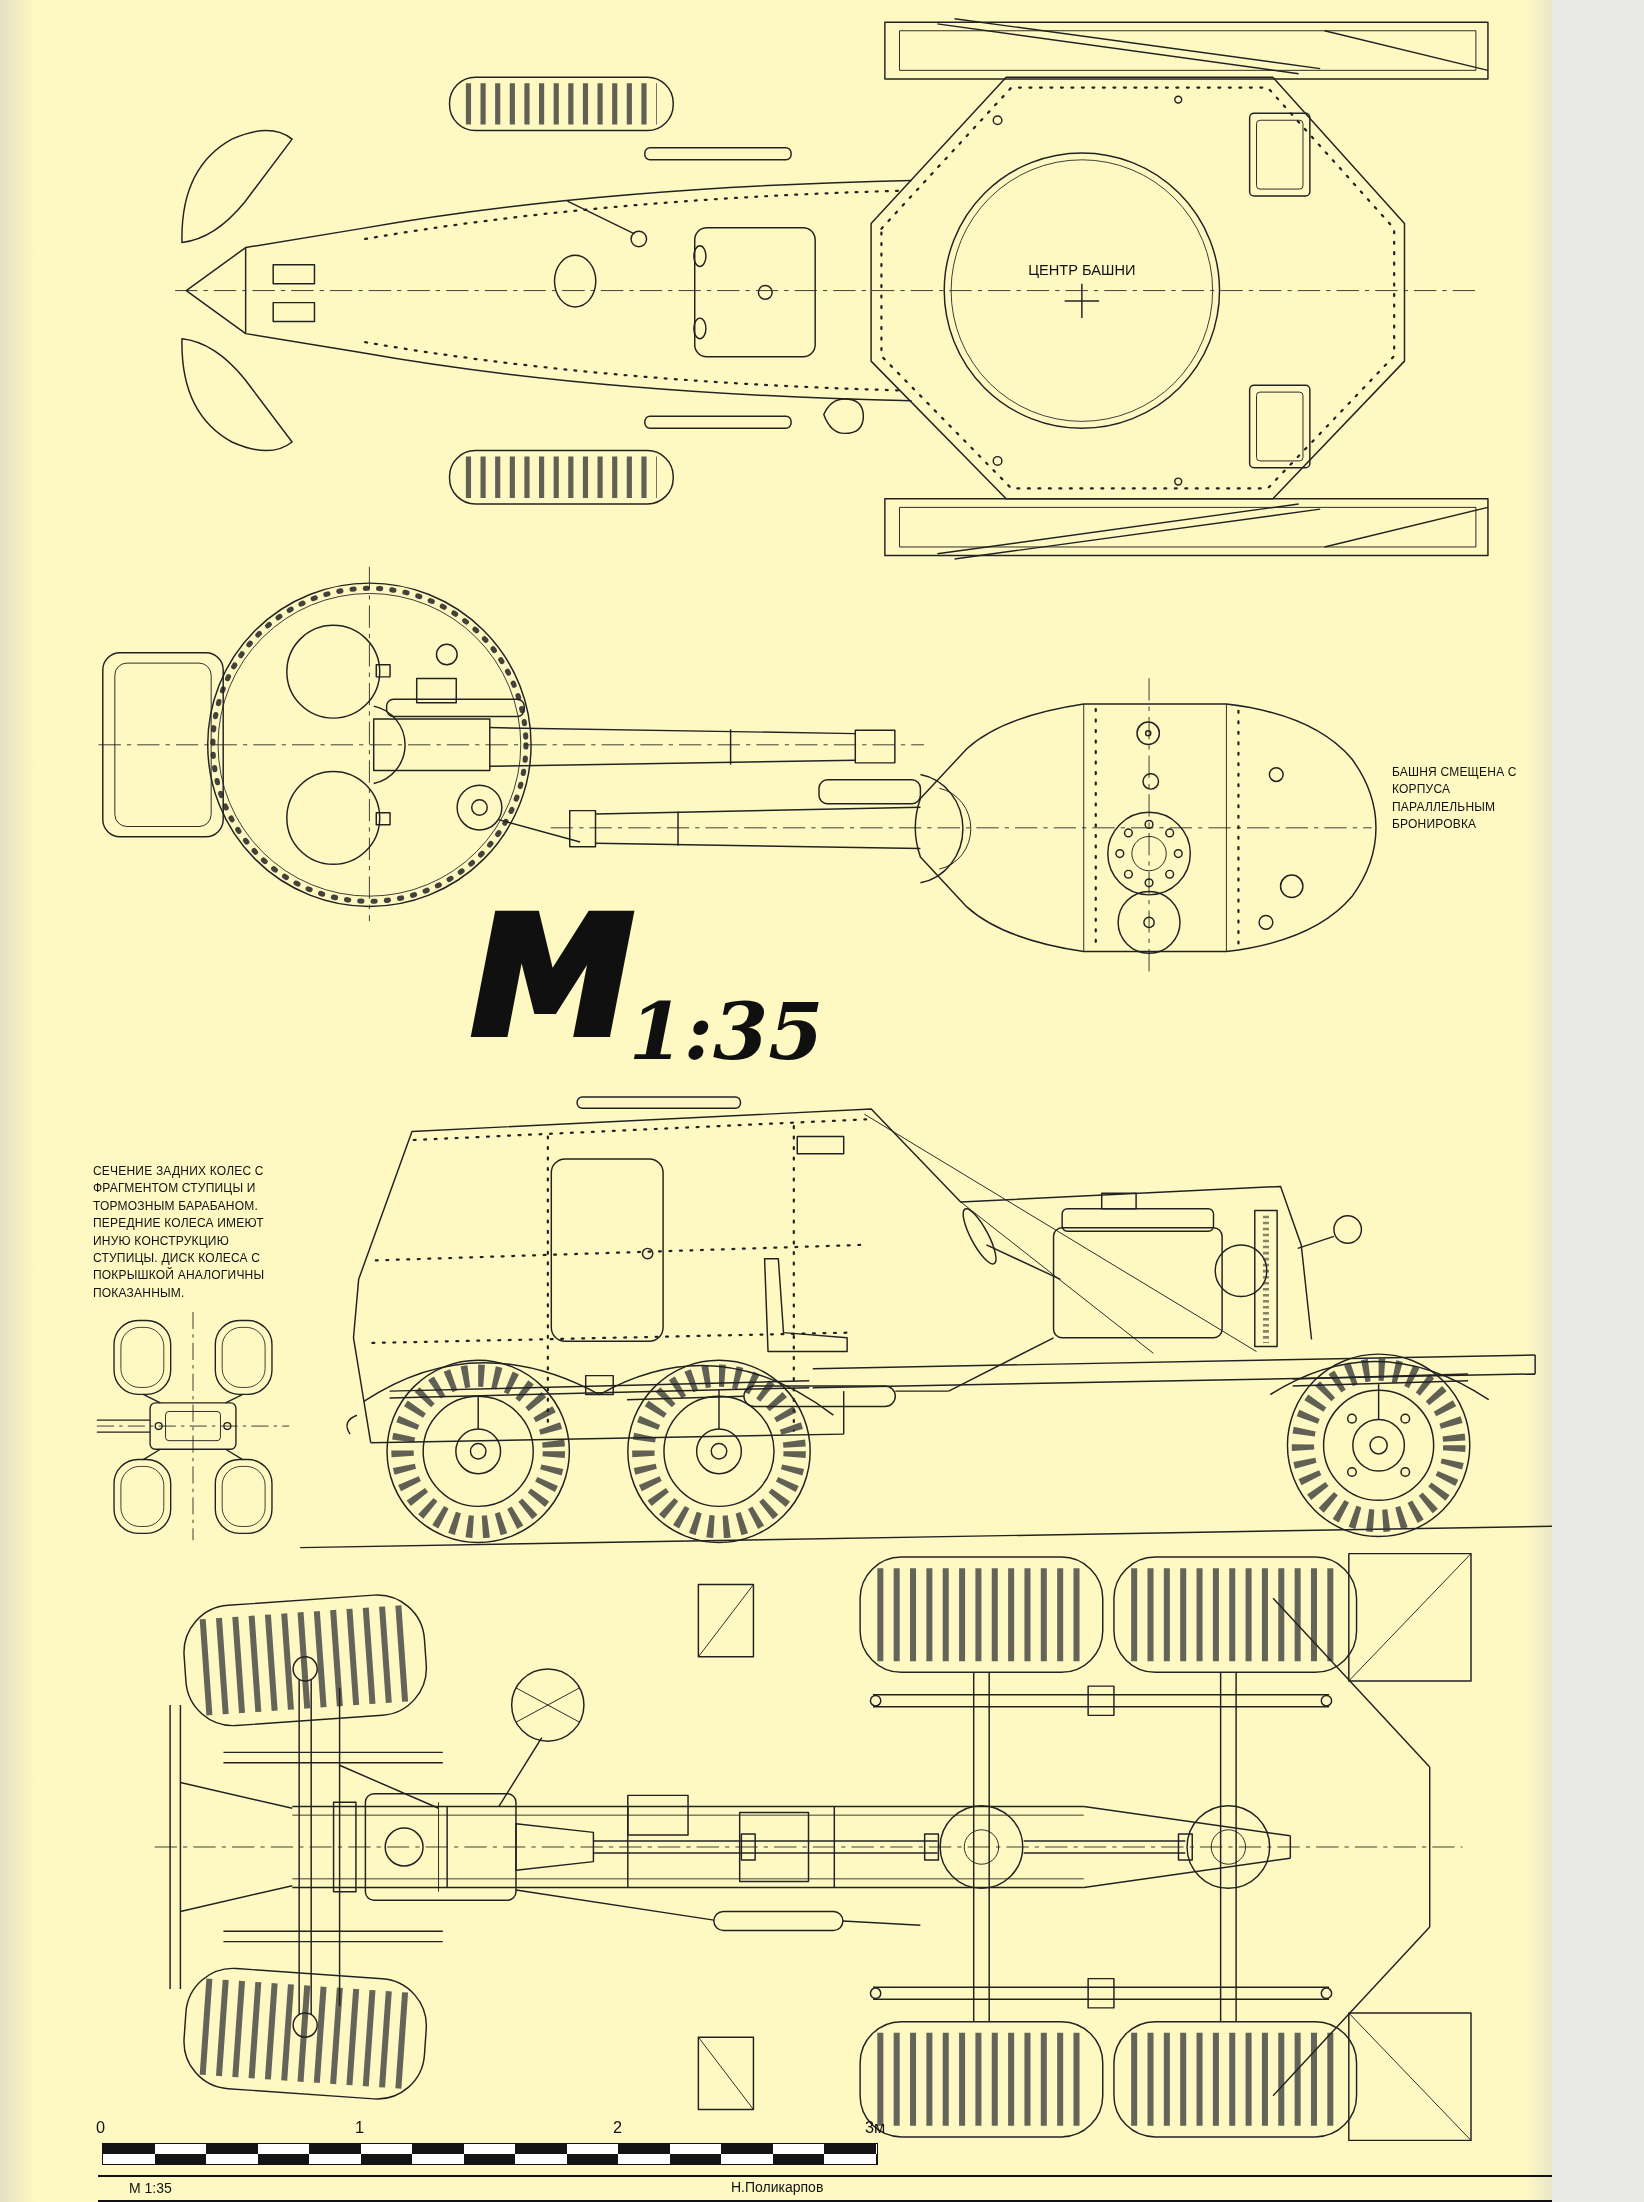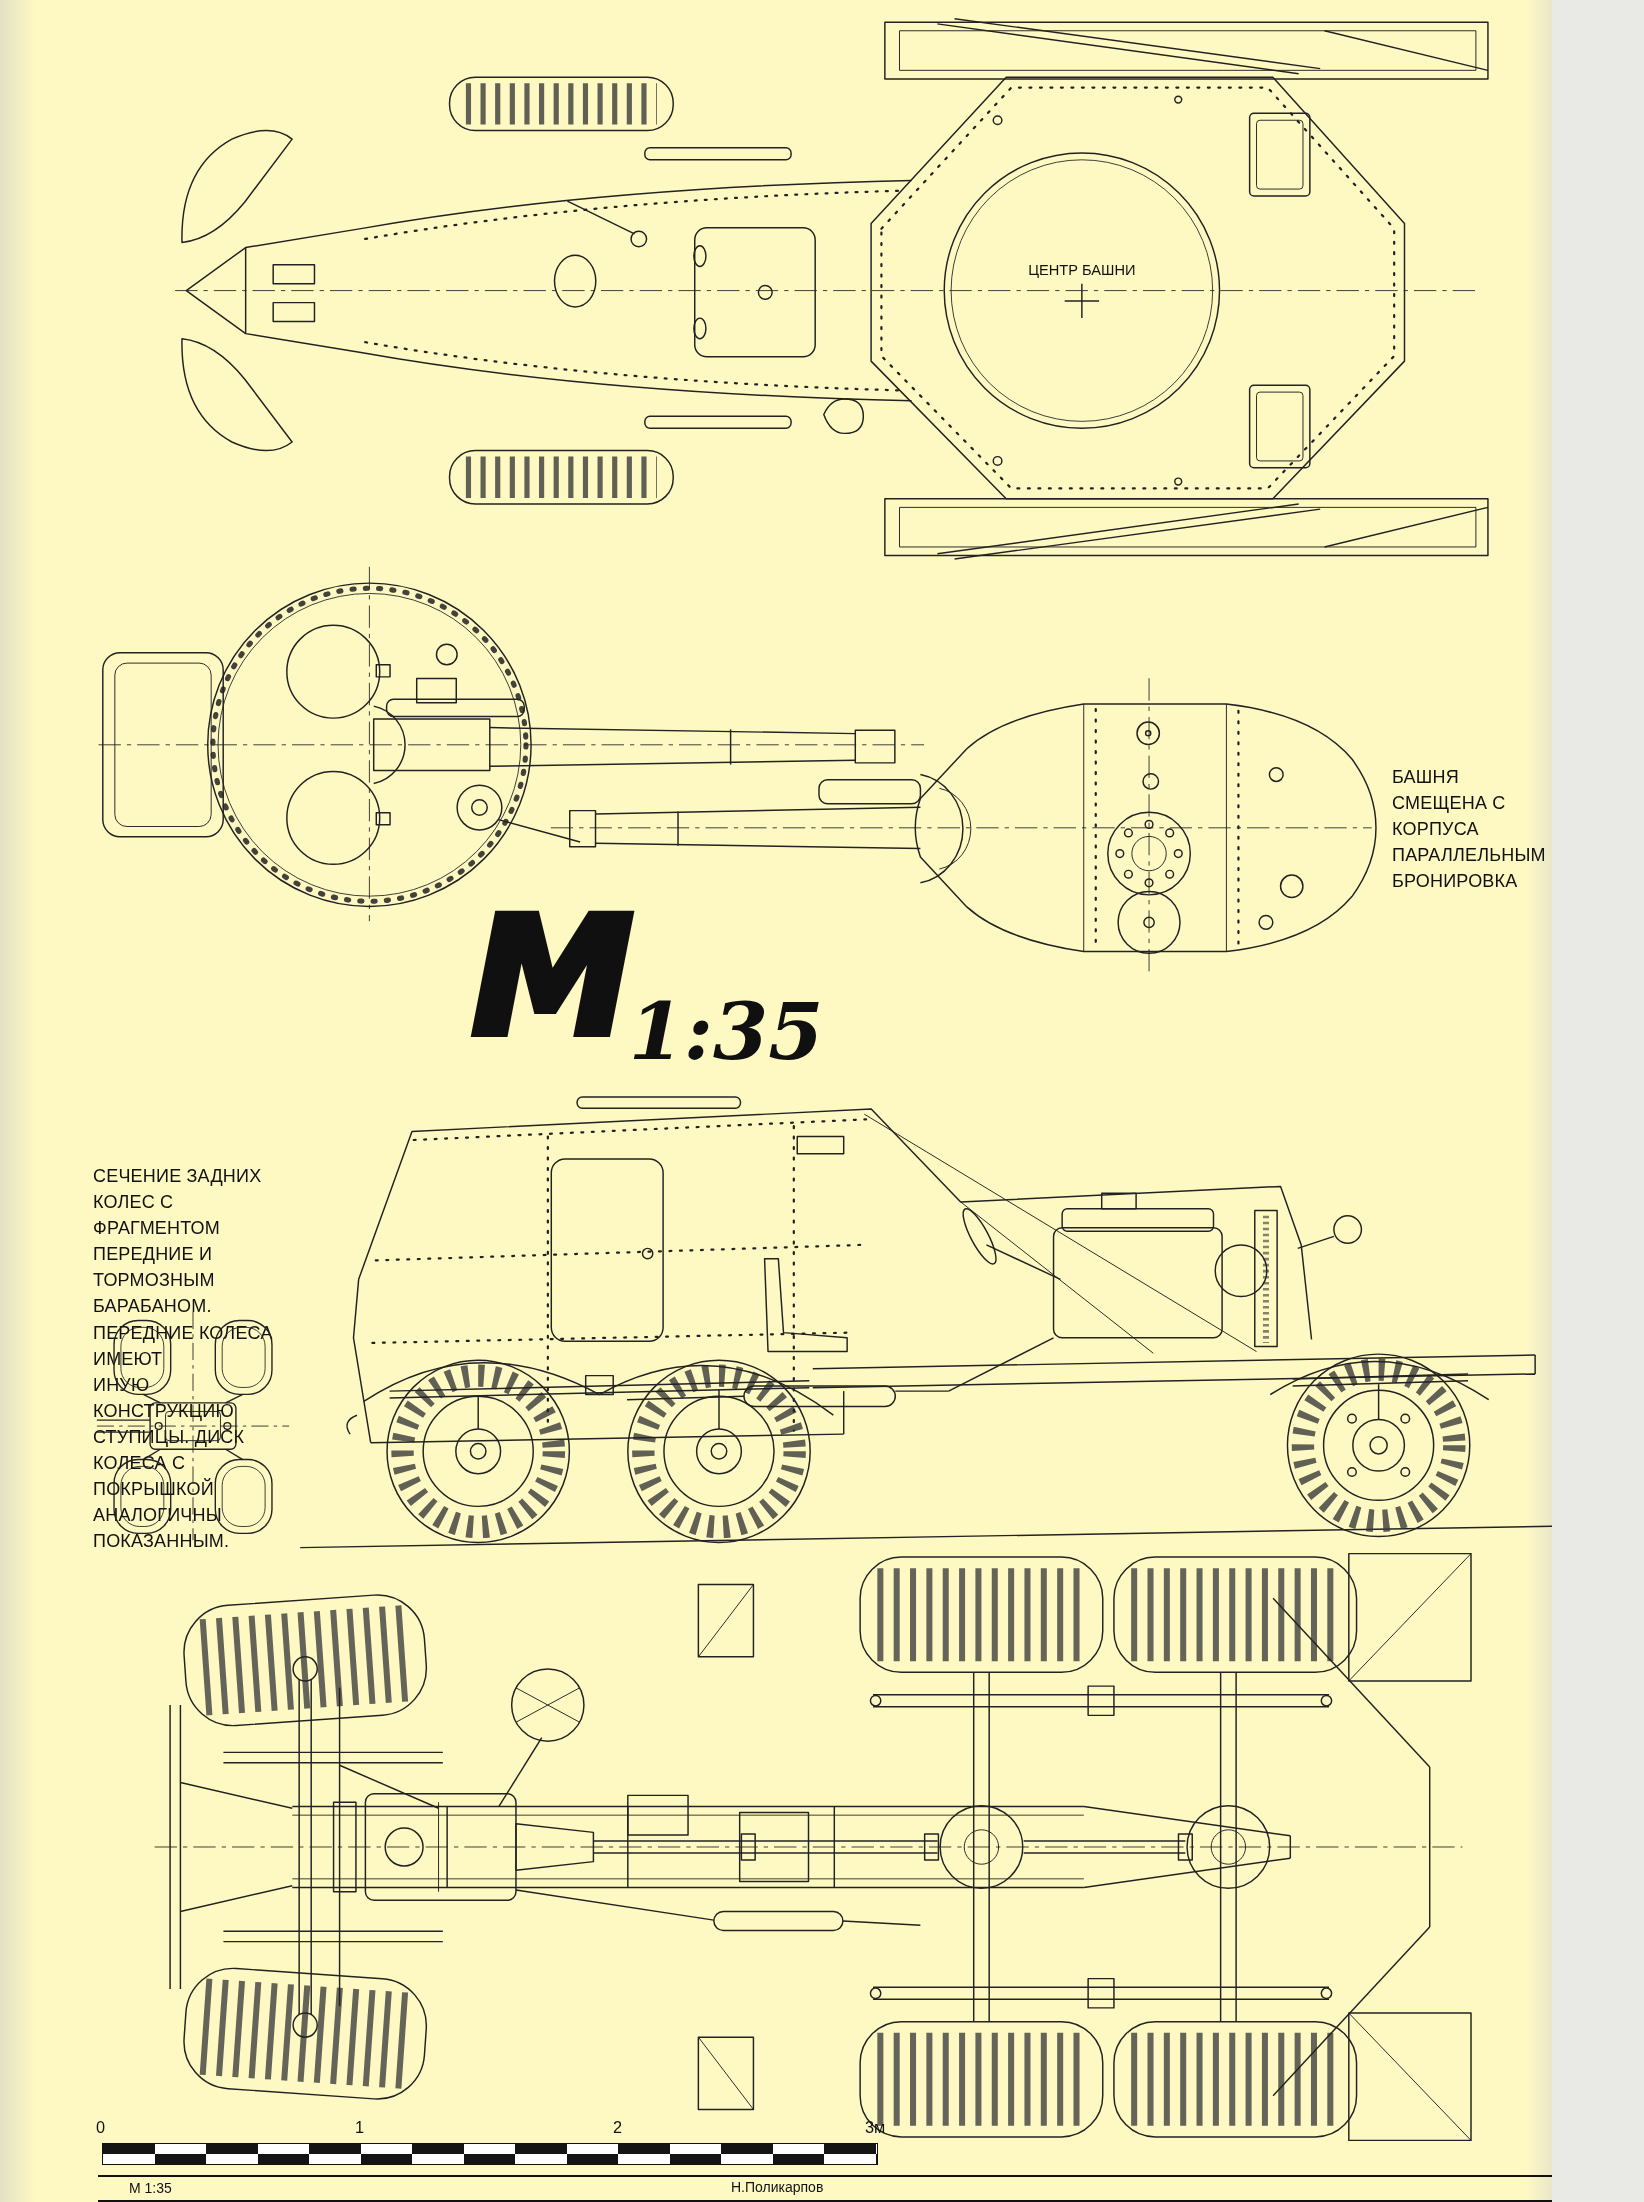--- a/index.html
+++ b/index.html
@@ -1,21 +1,21 @@
 <!DOCTYPE html>
 <html style="font-size:13.8px"><head>
 <meta charset="utf-8">
 <style>
   * { margin:0; padding:0; box-sizing:border-box; }
   html,body { width:1644px; height:2203px; }
   body { background:#e9e9e5; font-family:"Liberation Sans","DejaVu Sans",sans-serif; }
   #page { position:relative; width:1552px; height:2203px; background:#fef9c3; overflow:hidden; color:#1a1a1a; }
   .abs { position:absolute; }
   svg { display:block; overflow:visible; }
-  .note { position:absolute; font-size:18px; line-height:1.45; letter-spacing:0.2px; color:#111; }
+  .note { position:absolute; font-size:12px; line-height:1.45; letter-spacing:0.2px; color:#111; }
   .edge-left { left:0; top:0; width:36px; height:2203px; background:linear-gradient(90deg,#c9c9c4,rgba(252,252,250,0)); opacity:.5; }
   .edge-right { right:0; top:0; width:26px; height:2203px; background:linear-gradient(270deg,#d4d4cf,rgba(252,252,250,0)); opacity:.5; }
   .tick { position:absolute; font-size:16.3px; color:#111; }
   .checker-wrap { position:absolute; left:102px; top:2143px; width:776px; height:22.4px; border:1.3px solid #111; background:#fff; }
   .checker-row { width:100%; height:10px; }
   .row-a { background:repeating-linear-gradient(90deg,#141414 0 52px,#ffffff 52px 103px); }
   .row-b { background:repeating-linear-gradient(90deg,#ffffff 0 52px,#141414 52px 103px); }
   .hr { position:absolute; height:1.7px; background:#111; }
   .footer-text { position:absolute; font-size:14px; color:#111; }
   .italic { }
@@ -297,21 +297,21 @@
         <line x1="1262" y1="384" x2="1262" y2="425"></line>
       </g>
       <circle cx="1226" cy="204" r="16"></circle>
       <line x1="1210" y1="212" x2="1168" y2="226"></line>
       <path d="M 74 420 q -18 7 -8 22"></path>
     </g>
   </svg>
 
   <div class="note" style="left:93px;top:1163px;width:194px">
     <div>СЕЧЕНИЕ ЗАДНИХ КОЛЕС С</div>
-    <div>ФРАГМЕНТОМ ПЕРЕДНИЕ И</div>
+    <div>ФРАГМЕНТОМ СТУПИЦЫ И</div>
     <div>ТОРМОЗНЫМ БАРАБАНОМ.</div>
     <div>ПЕРЕДНИЕ КОЛЕСА ИМЕЮТ</div>
     <div>ИНУЮ КОНСТРУКЦИЮ</div>
     <div>СТУПИЦЫ. ДИСК КОЛЕСА С</div>
     <div>ПОКРЫШКОЙ АНАЛОГИЧНЫ</div>
     <div>ПОКАЗАННЫМ.</div>
   </div>
 
   <svg class="abs" style="left:90px;top:1308px" width="206" height="237" viewBox="0 0 240 275">
     <g stroke="#222" fill="none" stroke-width="1.6" stroke-linejoin="round">

